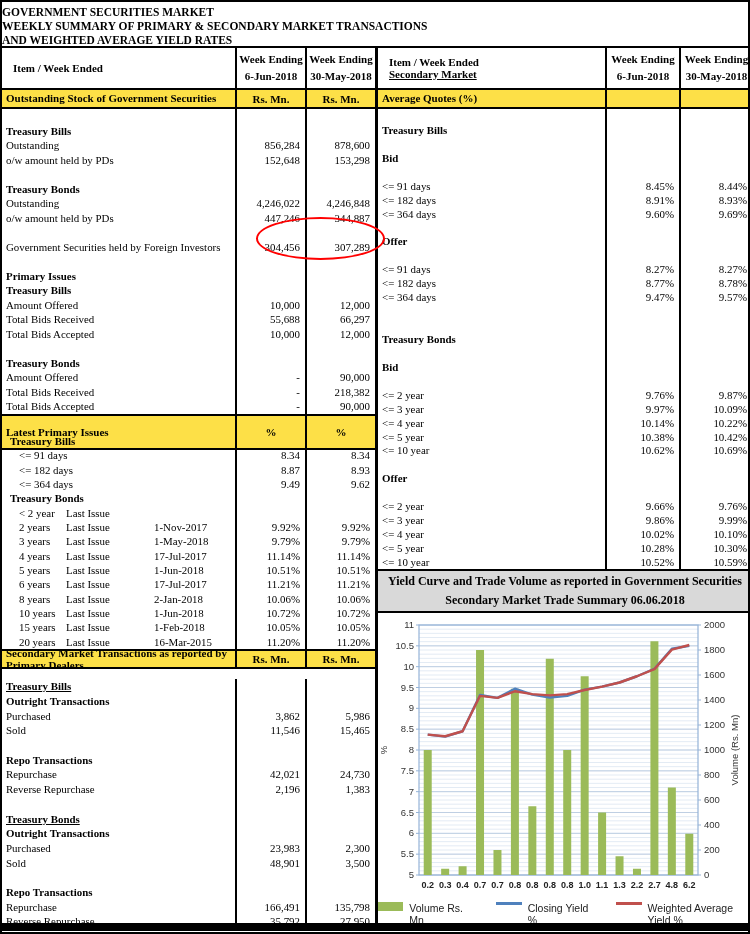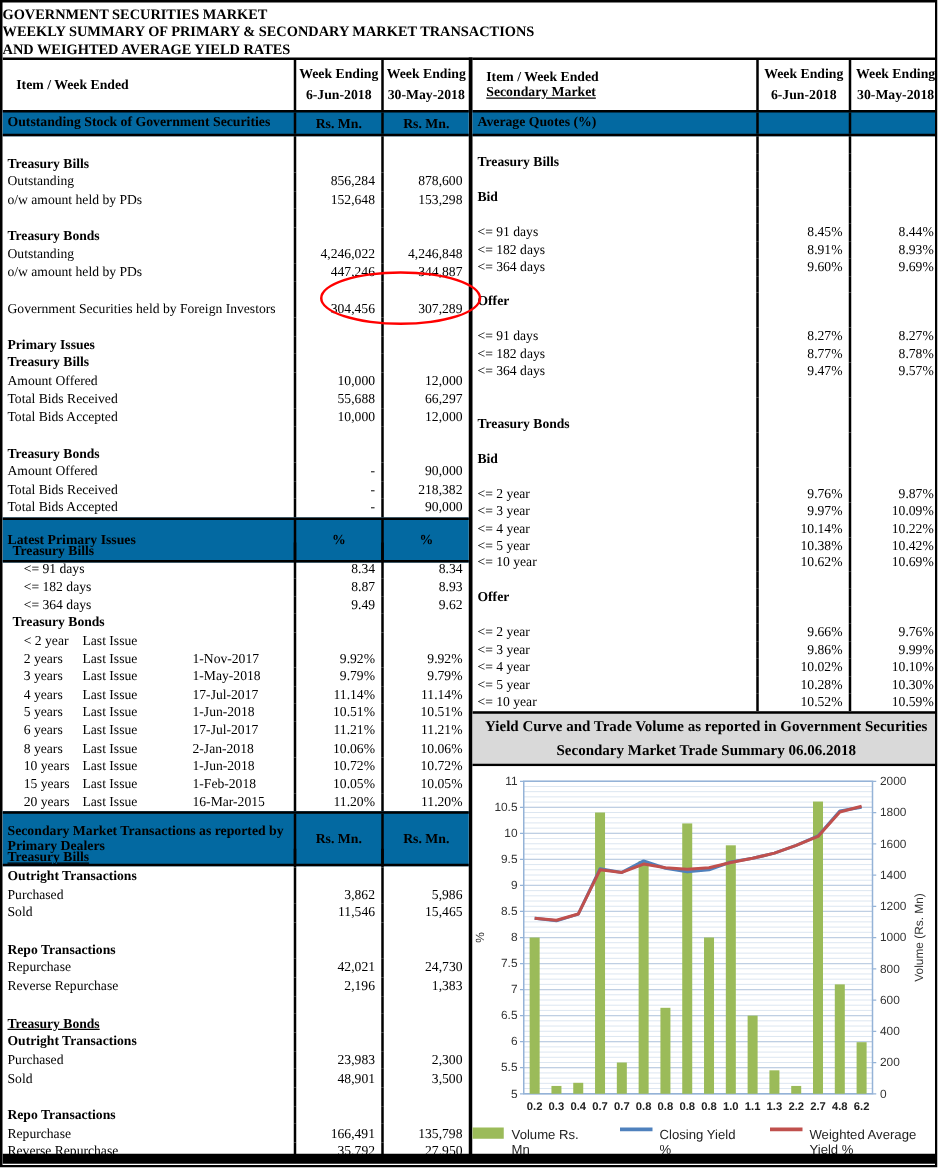--- a/index.html
+++ b/index.html
@@ -9,36 +9,36 @@
   .doc-title{position:absolute;top:0;left:0;right:0;height:42px;text-align:left;
              font-weight:bold;font-size:11.5px;line-height:14px;padding-top:3px;}
   
   .tr{display:flex;align-items:center;font-size:10.9px;}
   .ti{flex:1 1 auto;min-width:0;padding-left:4px;white-space:nowrap;overflow:hidden;align-self:stretch;display:flex;align-items:center;}
   .tv{flex:0 0 70px;border-left:2px solid #000;align-self:stretch;display:flex;align-items:center;
       justify-content:flex-end;padding-right:5px;box-sizing:border-box;}
   .rt .tv1{flex:0 0 74px;} .rt .tv2{flex:0 0 73px;}
   .bold .ti, .bold.ti{font-weight:bold;}
   .boldu .ti{font-weight:bold;text-decoration:underline;}
-  .band{position:absolute;left:0;right:0;display:flex;background:#0369a1;font-weight:bold;
+  .band{position:absolute;left:0;right:0;display:flex;background:#fde047;font-weight:bold;
         border-top:2px solid #000;border-bottom:2px solid #000;box-sizing:border-box;font-size:11px;}
   .band .ti{white-space:normal;line-height:12.5px;}
   .band .tv{justify-content:center;padding-right:0;}
   
   .ltable{position:absolute;left:0;top:44px;width:376px;height:881px;border-top:2px solid #000;
           border-right:3px solid #000;box-sizing:border-box;}
   .lheader{position:absolute;top:0;left:0;right:0;height:40px;display:flex;font-size:11px;}
   .hitem{flex:1;padding:2px 0 0 11px;font-weight:bold;display:flex;flex-direction:column;justify-content:center;box-sizing:border-box;padding-bottom:3px;}
   .hcol{flex:0 0 70px;border-left:2px solid #000;font-weight:bold;display:flex;flex-direction:column;
         align-items:center;justify-content:space-around;box-sizing:border-box;padding:2px 0 3px 0;}
   .l-band1{top:40px;height:21px;} .sec1{position:absolute;top:61px;left:0;right:0;}
   .sec1 .tr{height:14.5px;}
   .l-band2{top:366px;height:36px;} .sec2{position:absolute;top:386px;left:0;right:0;}
   .sec2 .tr{height:14.33px;}
-  .l-band3{top:601px;height:44px;justify-content:space-between;} .sec3{position:absolute;top:631px;left:0;right:0;}
+  .l-band3{top:601px;height:20px;justify-content:space-between;} .sec3{position:absolute;top:631px;left:0;right:0;}
   .sec3 .tr{height:14.7px;}
   .sA{flex:0 0 60px;padding-left:13px;box-sizing:border-box;white-space:nowrap;}
   .sB{flex:0 0 88px;white-space:nowrap;}
   .sC{flex:1;white-space:nowrap;}
   .sec2 .bold .sA{padding-left:4px;flex:0 0 auto;min-width:60px;}
   
   .rtable{position:absolute;left:376px;top:44px;width:374px;height:881px;border-top:2px solid #000;box-sizing:border-box;}
   .rheader{position:absolute;top:0;left:0;right:0;height:40px;display:flex;font-size:11px;}
   .rheader .hcol{flex:0 0 74px;} .rheader .hcol2{flex:0 0 73px;}
   .subhead{font-weight:bold;text-decoration:underline;}

